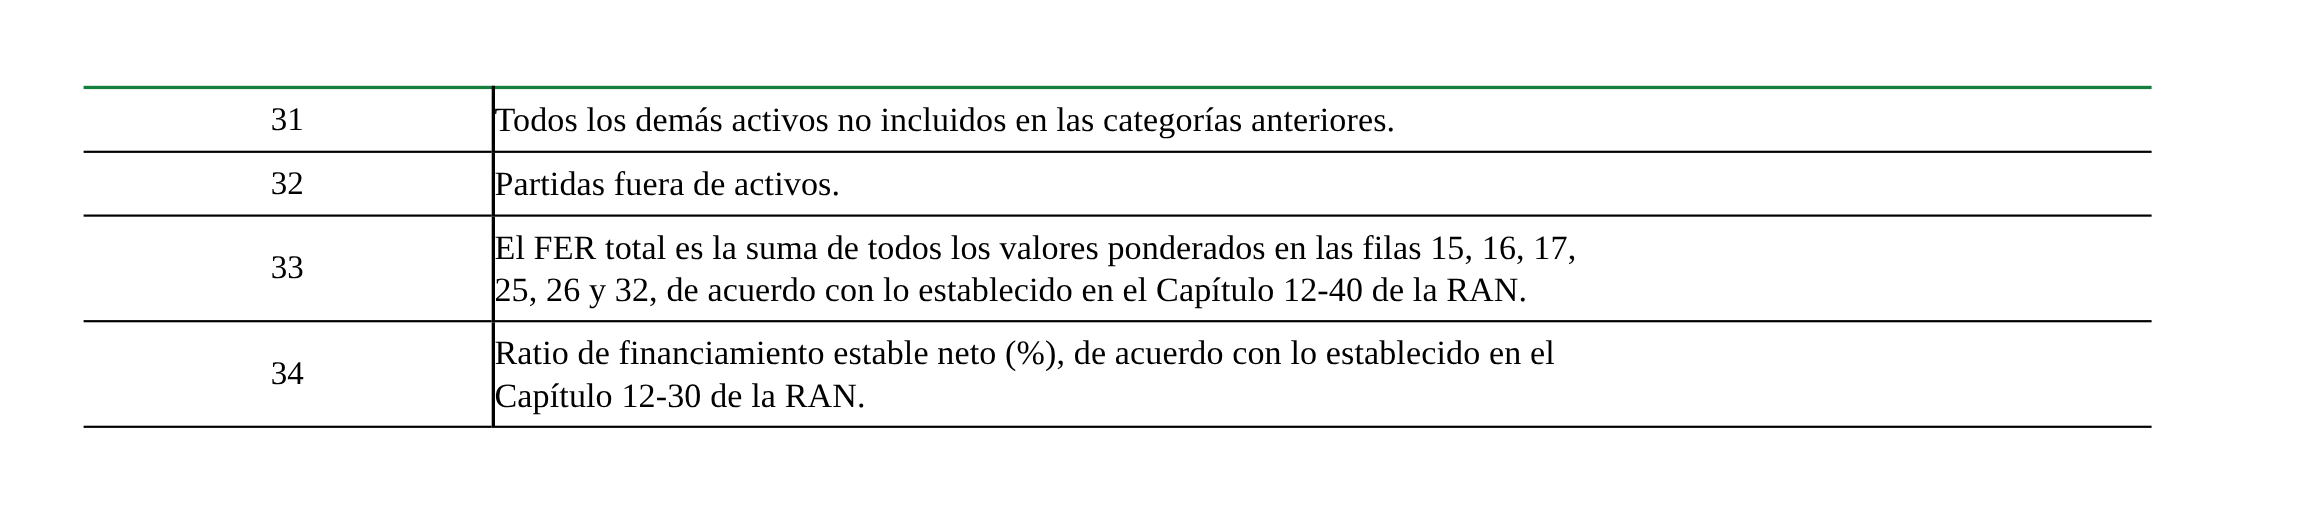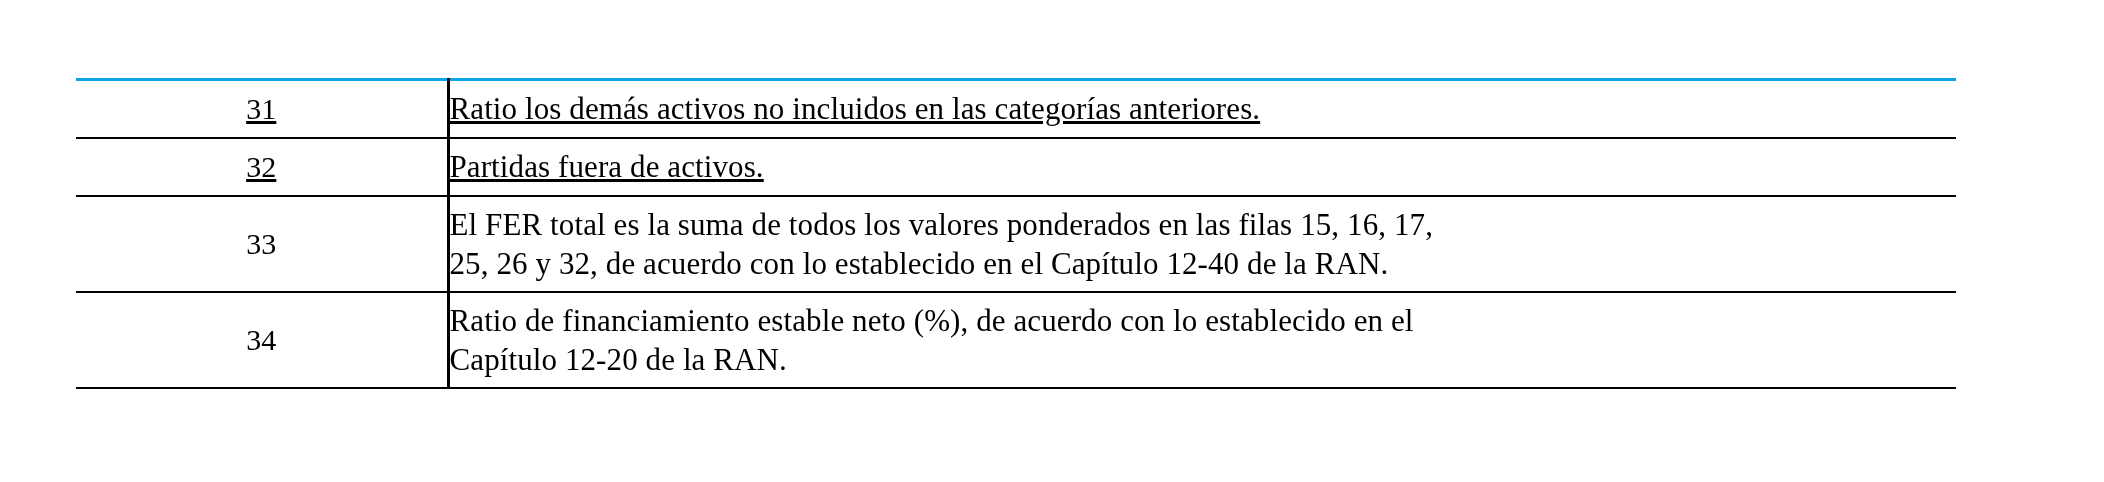--- a/index.html
+++ b/index.html
@@ -28,22 +28,21 @@
   }
   table.doc-table {
     border-collapse: collapse;
     width: 100%;
     table-layout: fixed;
   }
   table.doc-table col.col-num { width: 372px; }
   table.doc-table col.col-text { width: auto; }
 
   table.doc-table tr.row-first td {
-    border-top: 3px solid #0ea5e9;
-    text-decoration: underline;
+    border-top: 3px solid #15803d;
   }
   table.doc-table td {
     border-bottom: 2px solid #000000;
     vertical-align: middle;
     padding: 0;
   }
   td.cell-num {
     text-align: center;
     font-size: 30px;
     line-height: 1.22;
@@ -56,42 +55,42 @@
     line-height: 1.26;
     padding: 8px 10px 11px 14px;
     vertical-align: top;
   }
   .txt {
     display: block;
     white-space: pre-line;
     letter-spacing: 0.1px;
   }
   tr.r1 td { height: 56px; }
-  tr.r2 td { height: 56px; text-decoration: underline; }
+  tr.r2 td { height: 56px; }
   tr.r3 td { height: 94px; }
   tr.r4 td { height: 94px; }
   tr.r3 td.cell-num, tr.r4 td.cell-num { vertical-align: middle; }
 </style>
 </head>
 <body>
 
 <div class="page">
   <div class="table-wrap">
     <table class="doc-table">
       <colgroup>
         <col class="col-num">
         <col class="col-text">
       </colgroup>
       <tbody>
         <tr class="row-first r1">
           <td class="cell-num">
             <span class="txt">31</span>
           </td>
           <td class="cell-text">
-            <span class="txt">Ratio los demás activos no incluidos en las categorías anteriores.</span>
+            <span class="txt">Todos los demás activos no incluidos en las categorías anteriores.</span>
           </td>
         </tr>
         <tr class="r2">
           <td class="cell-num">
             <span class="txt">32</span>
           </td>
           <td class="cell-text">
             <span class="txt">Partidas fuera de activos.</span>
           </td>
         </tr>
@@ -103,19 +102,19 @@
             <span class="txt">El FER total es la suma de todos los valores ponderados en las filas 15, 16, 17,
 25, 26 y 32, de acuerdo con lo establecido en el Capítulo 12-40 de la RAN.</span>
           </td>
         </tr>
         <tr class="r4">
           <td class="cell-num">
             <span class="txt">34</span>
           </td>
           <td class="cell-text">
             <span class="txt">Ratio de financiamiento estable neto (%), de acuerdo con lo establecido en el
-Capítulo 12-20 de la RAN.</span>
+Capítulo 12-30 de la RAN.</span>
           </td>
         </tr>
       </tbody>
     </table>
   </div>
 </div>
 
 </body></html>

